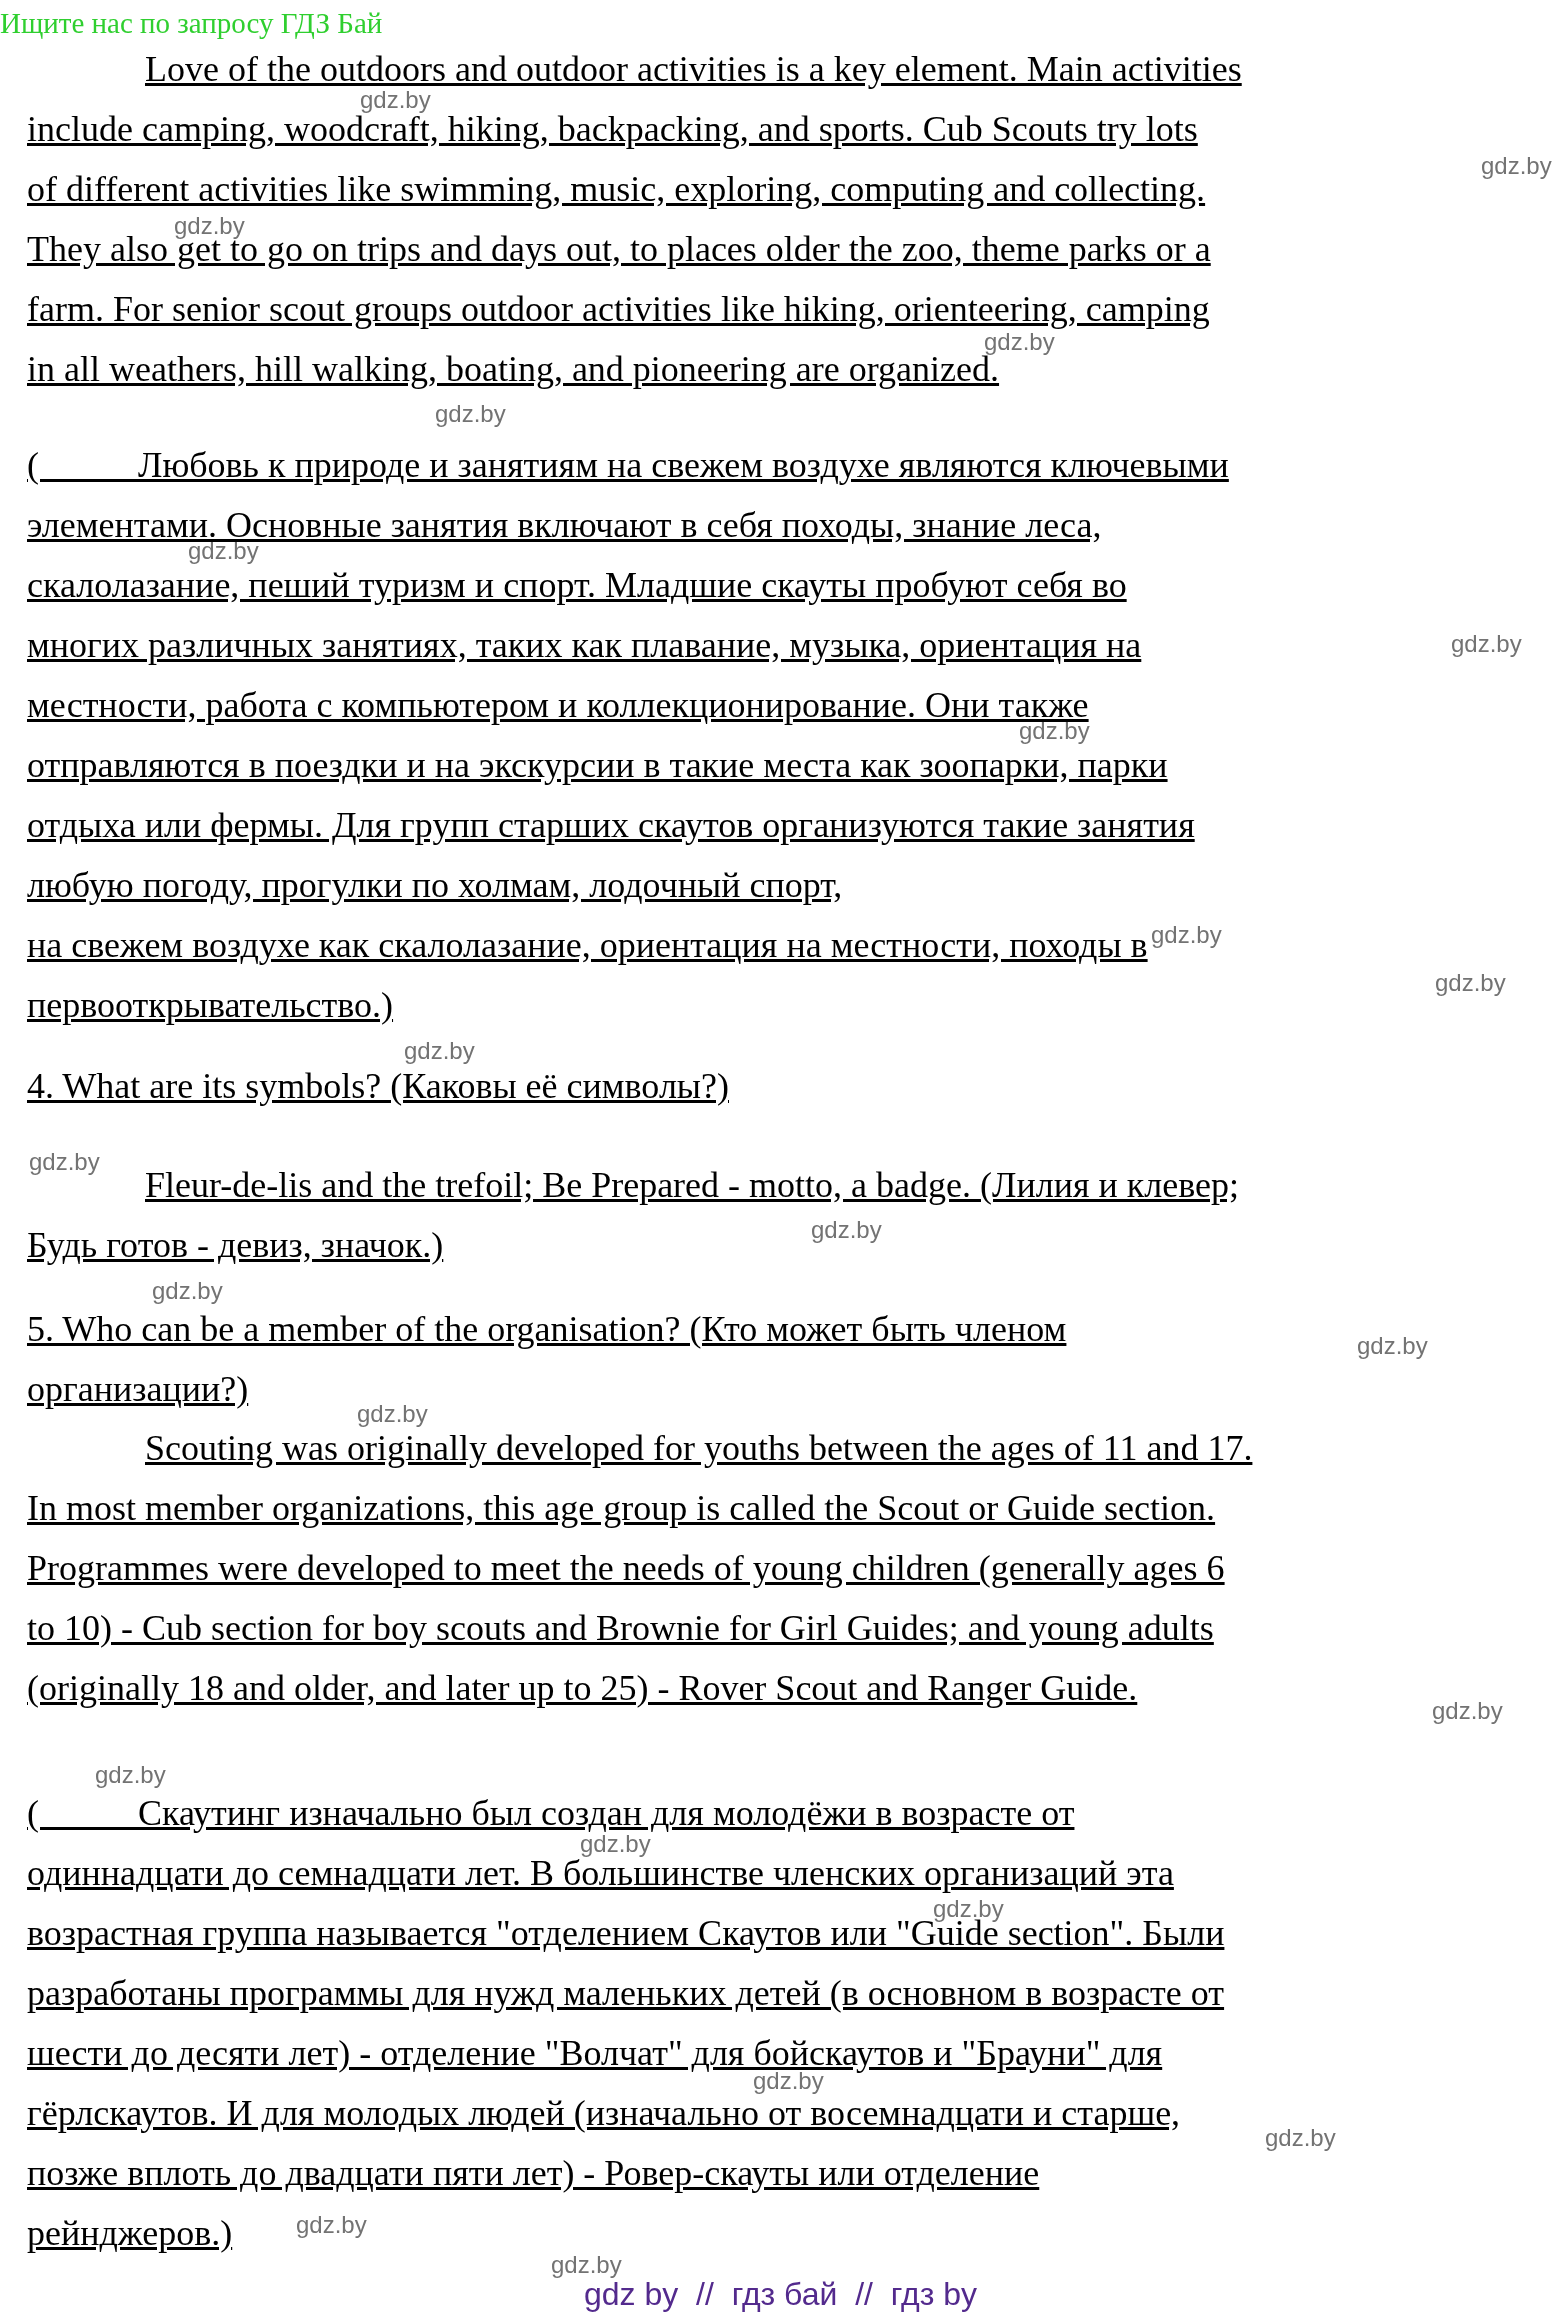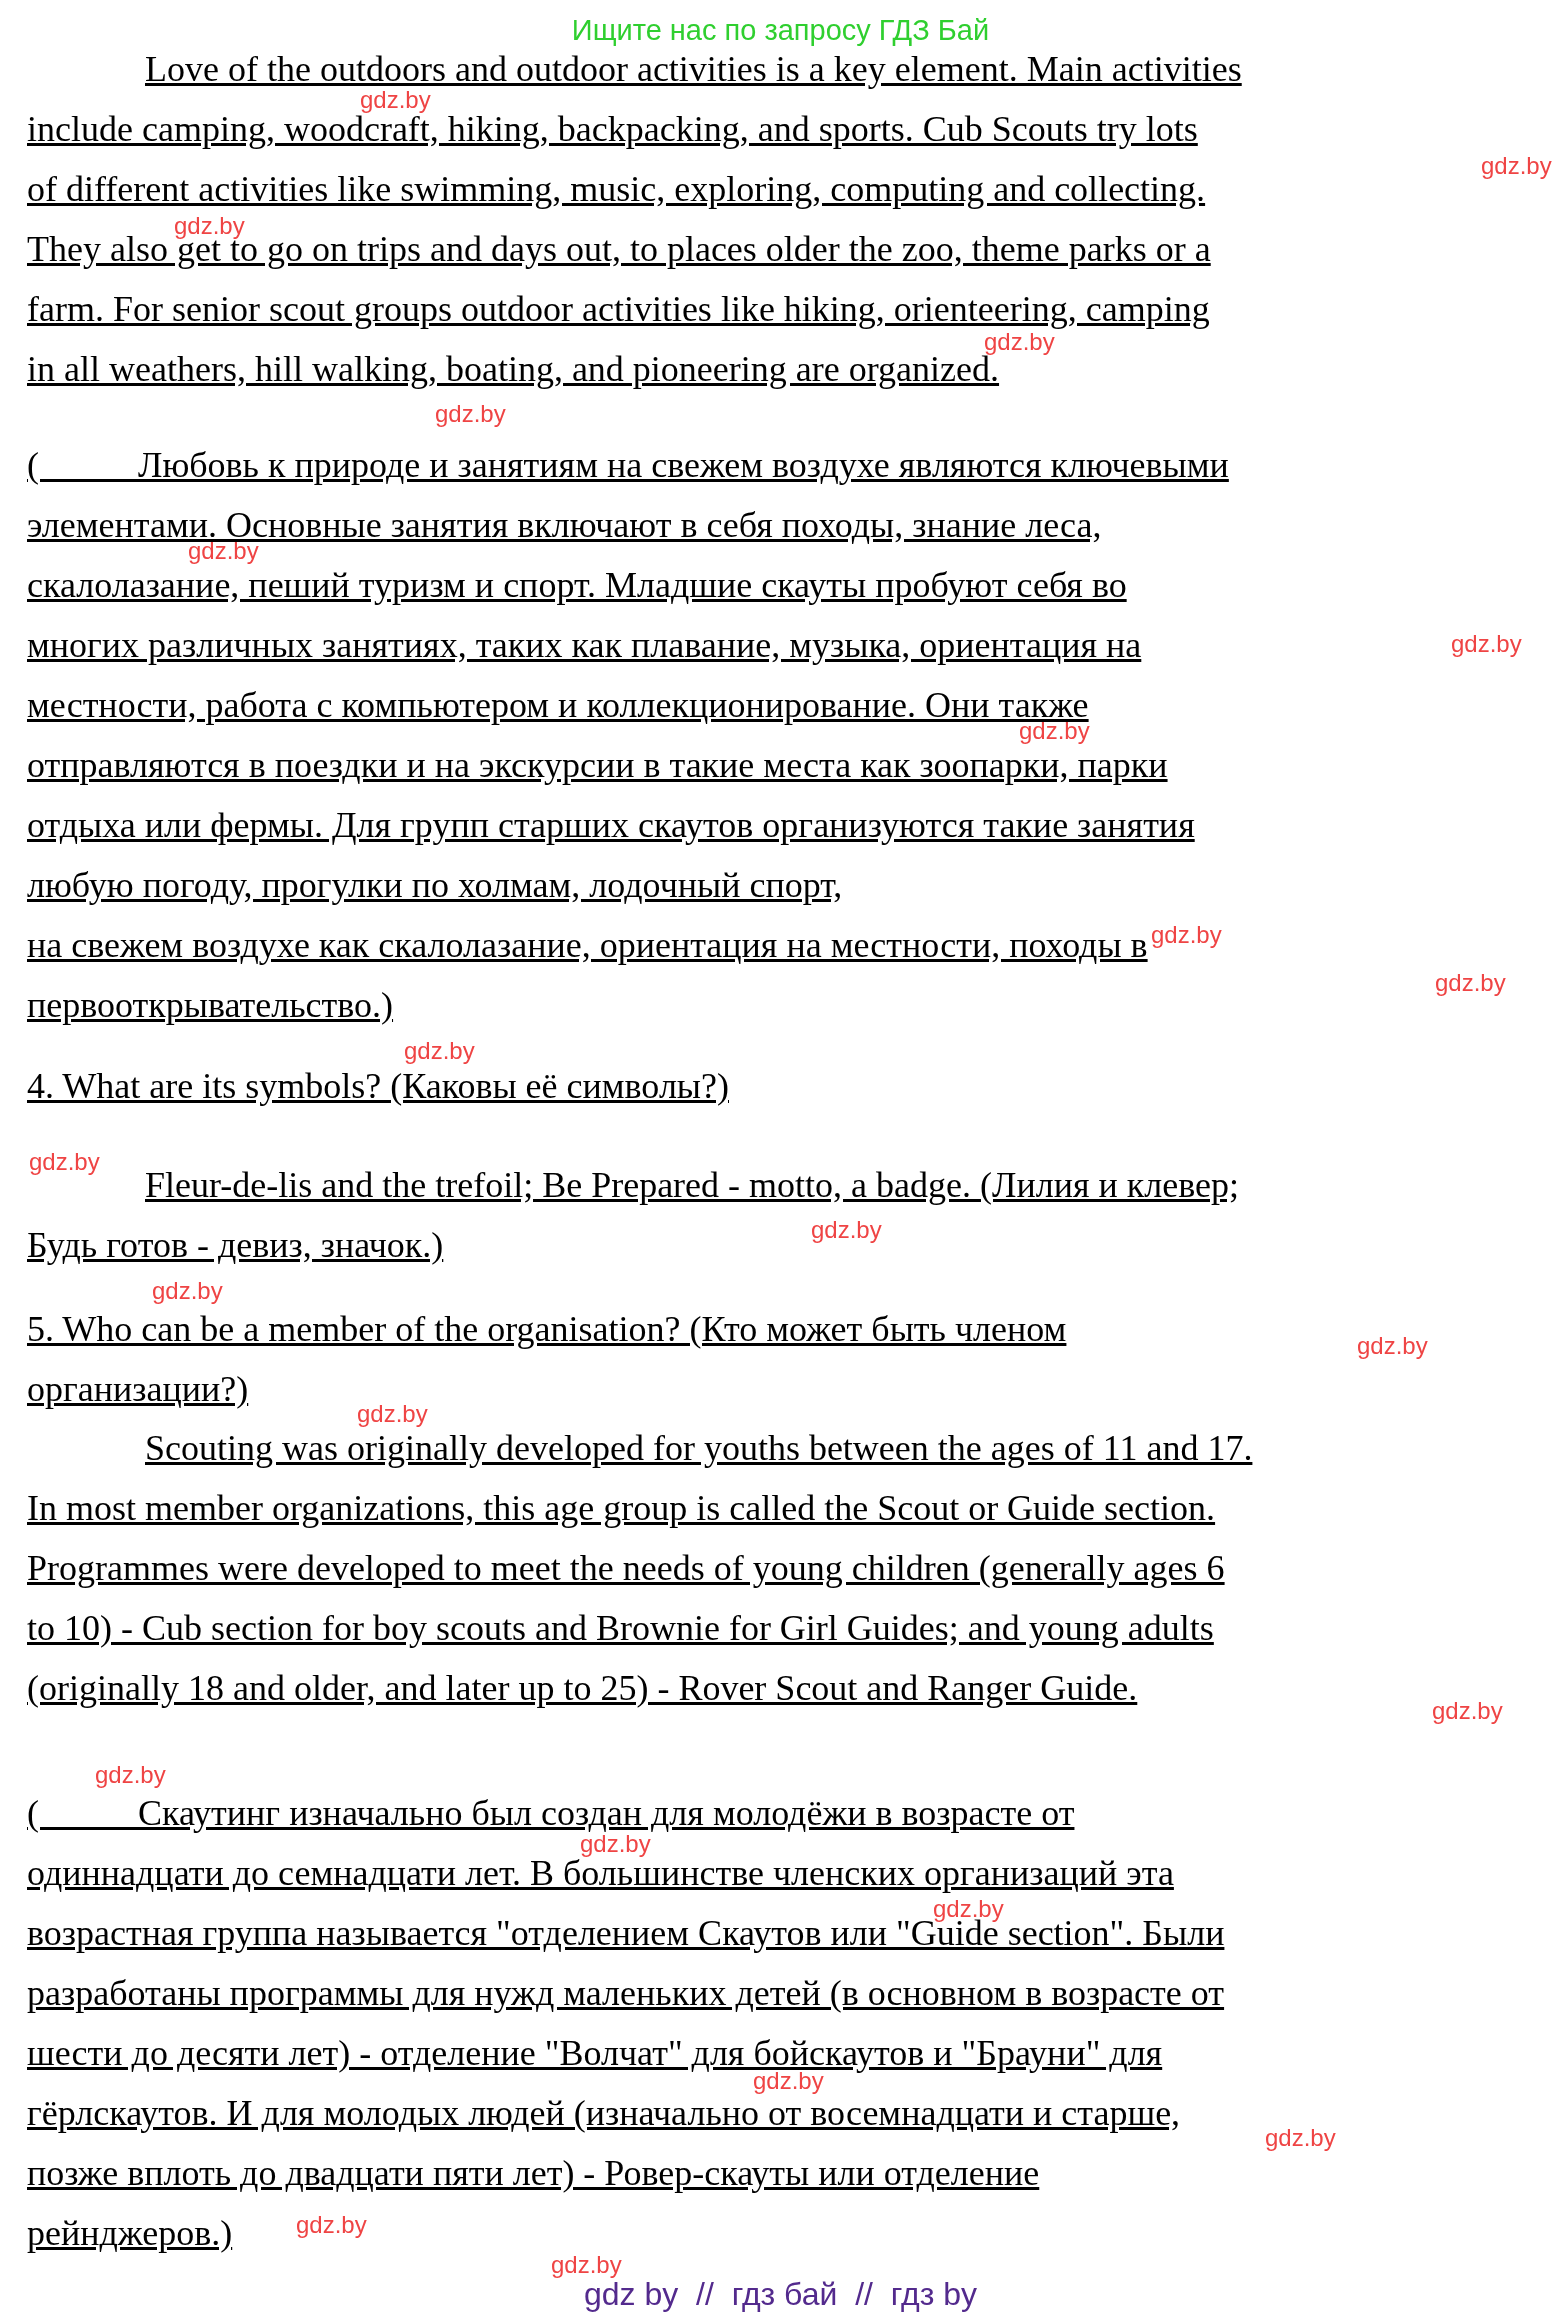--- a/index.html
+++ b/index.html
@@ -5,23 +5,22 @@
   html, body { margin: 0; padding: 0; background: #ffffff; }
   .page {
     position: relative;
     width: 1561px;
     height: 2319px;
     background: #ffffff;
     overflow: hidden;
   }
   .site-header {
     position: absolute;
-    top: 13px; left: 0; width: 100%;
-    text-align: center;
-    font-family: Liberation Sans, sans-serif;
+    top: 6px; left: 0; width: 100%;
+    font-family: Liberation Serif, serif;
     font-size: 29px;
     line-height: 34px;
     color: #2fcf2f;
     white-space: pre;
   }
   .para {
     position: absolute;
     left: 27px;
     right: 21.7px;
   }
@@ -33,21 +32,21 @@
     color: #000000;
     white-space: pre;
     text-decoration: underline;
   }
   .indent { text-indent: 118px; }
   .wm {
     position: absolute;
     font-family: "Liberation Sans", sans-serif;
     font-size: 24px;
     line-height: 26px;
-    color: #ef4444;
+    color: #737373;
     white-space: pre;
   }
   .site-footer {
     position: absolute;
     top: 2277px; left: 0; width: 100%;
     text-align: center;
     font-family: "Liberation Sans", sans-serif;
     font-size: 32px;
     line-height: 34px;
     color: #532a8d;

